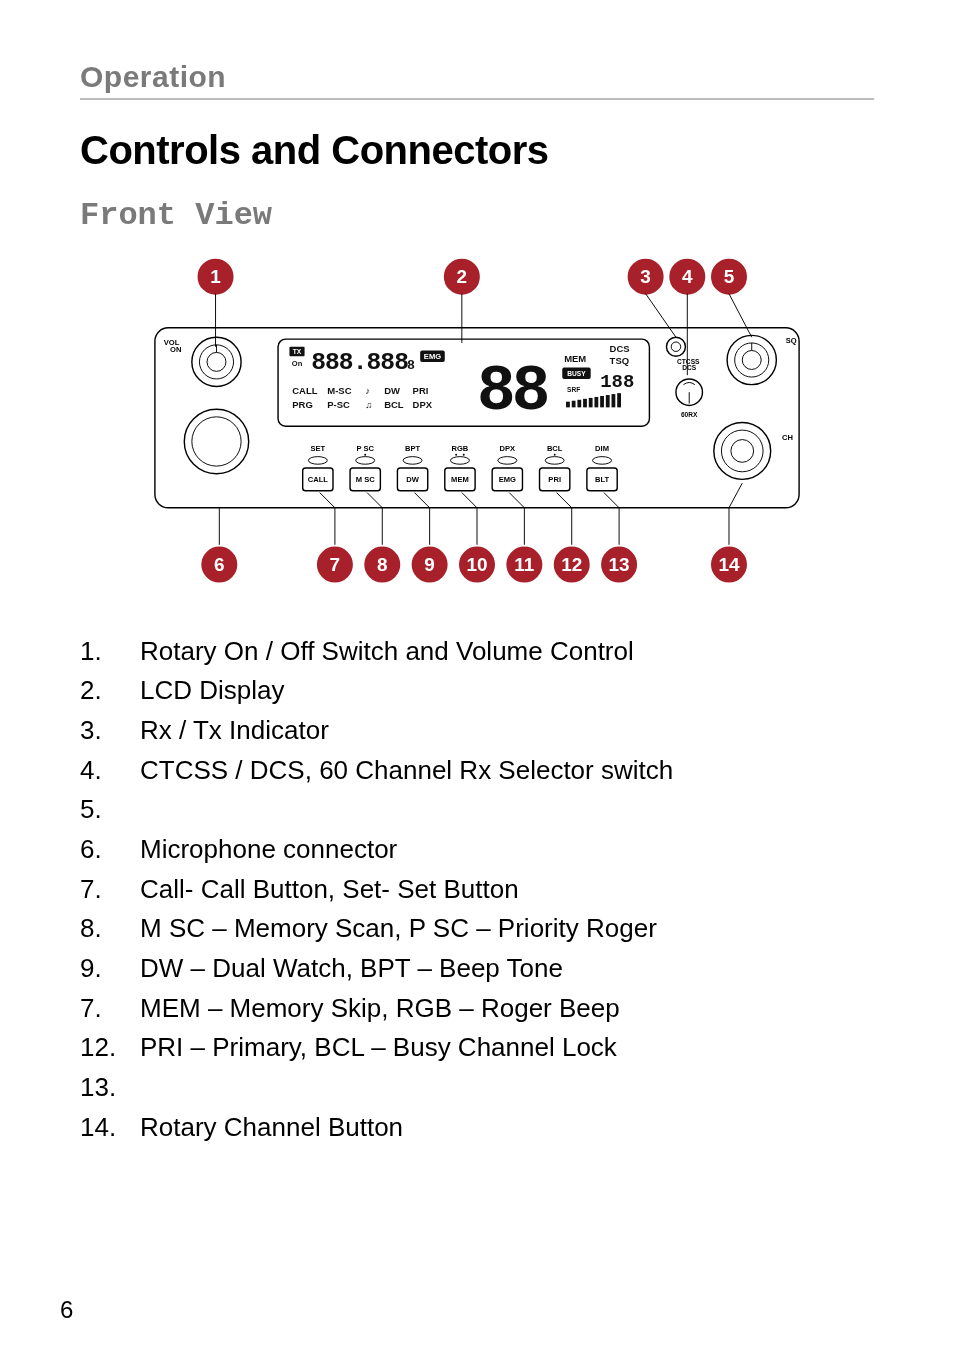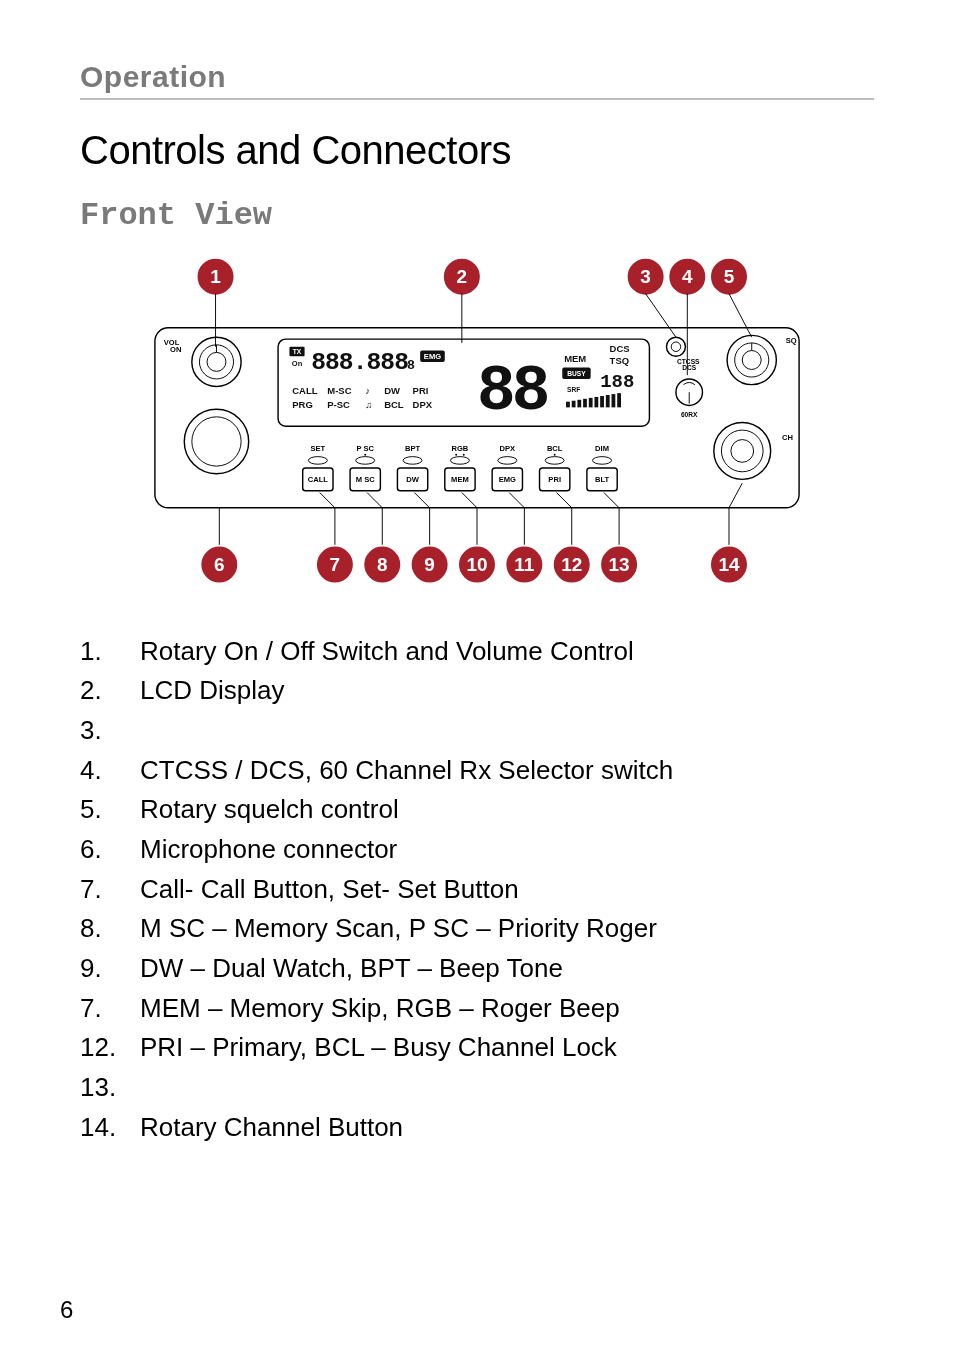--- a/index.html
+++ b/index.html
@@ -21,21 +21,21 @@
     color: #7a7a7a;
     font-size: 30px;
     font-weight: 700;
     border-bottom: 2px solid #bdbdbd;
     padding-bottom: 4px;
     margin-bottom: 28px;
     letter-spacing: 0.5px;
   }
   .title {
     font-size: 40px;
-    font-weight: 400;
+    font-weight: 700;
     font-family: "Helvetica Neue", Arial, sans-serif;
     font-stretch: condensed;
     letter-spacing: -0.5px;
     margin-bottom: 24px;
   }
   .subtitle {
     font-size: 32px;
     font-weight: 700;
     color: #7a7a7a;
     font-family: Liberation Mono, monospace;
@@ -336,28 +336,28 @@
       <div class="legend-row">
         <div class="legend-num">1.</div>
         <div>Rotary On / Off Switch and Volume Control</div>
       </div>
       <div class="legend-row">
         <div class="legend-num">2.</div>
         <div>LCD Display</div>
       </div>
       <div class="legend-row">
         <div class="legend-num">3.</div>
+        <div>Rx / Tx Indicator</div>
       </div>
       <div class="legend-row">
         <div class="legend-num">4.</div>
         <div>CTCSS / DCS, 60 Channel Rx Selector switch</div>
       </div>
       <div class="legend-row">
         <div class="legend-num">5.</div>
-        <div>Rotary squelch control</div>
       </div>
       <div class="legend-row">
         <div class="legend-num">6.</div>
         <div>Microphone connector</div>
       </div>
       <div class="legend-row">
         <div class="legend-num">7.</div>
         <div>Call- Call Button, Set- Set Button</div>
       </div>
       <div class="legend-row">

